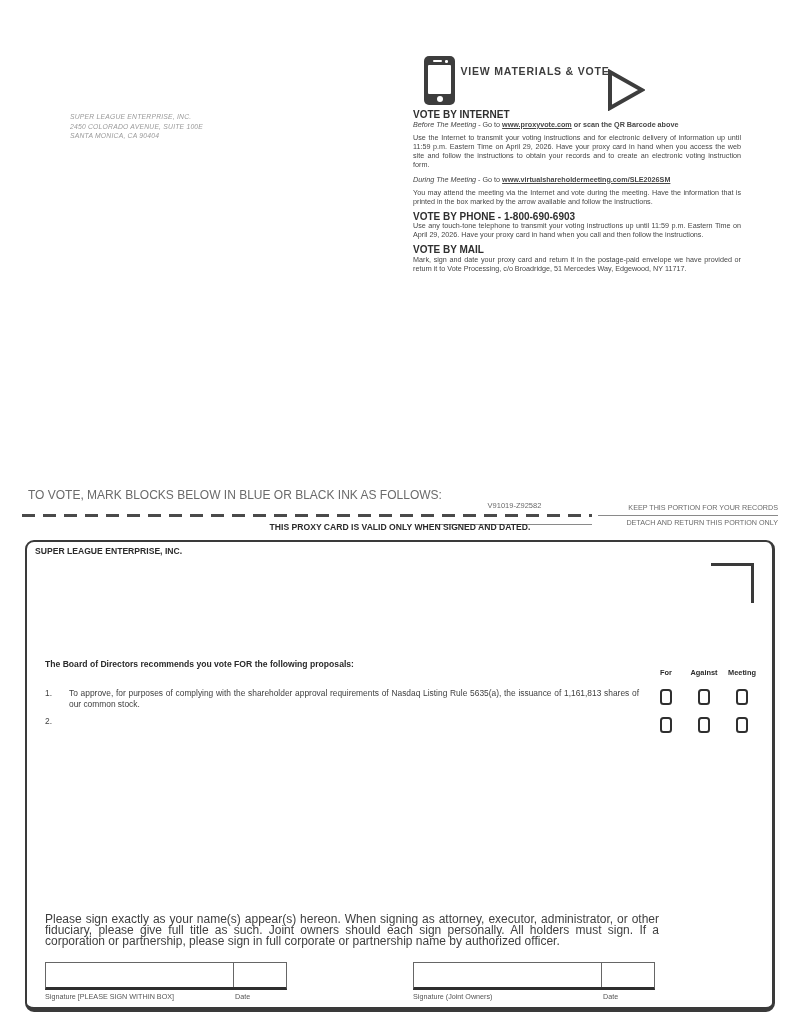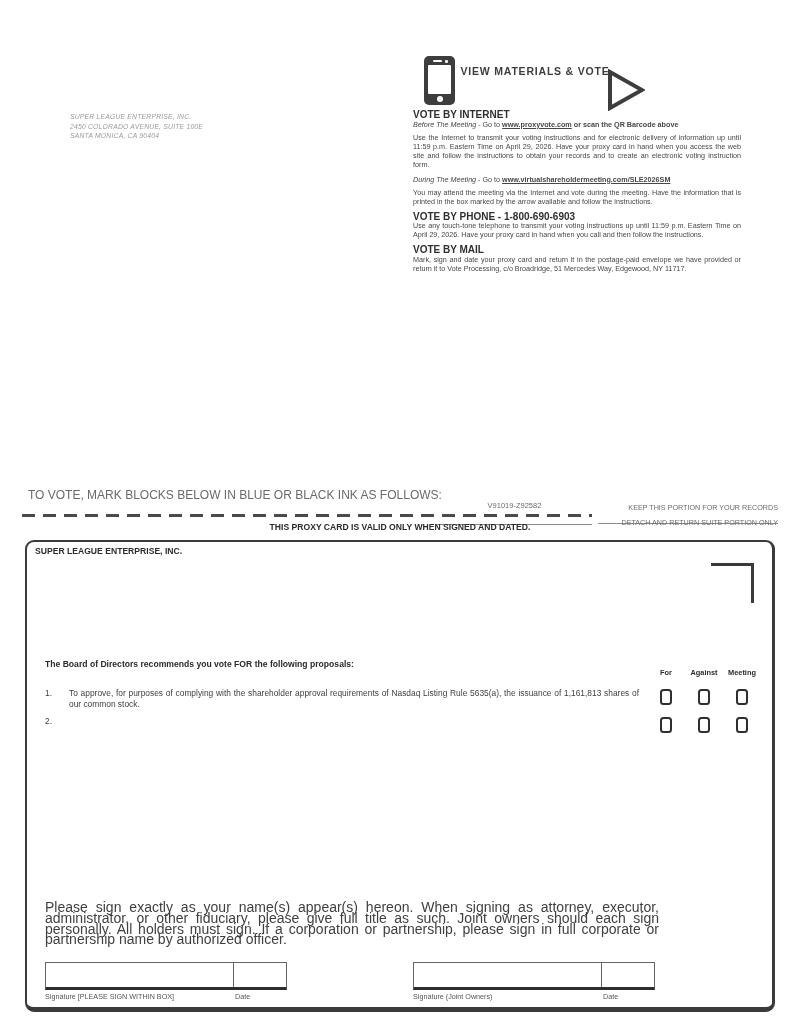--- a/index.html
+++ b/index.html
@@ -35,21 +35,21 @@
   .vote-col .gap{height:6px;}
   .vote-col .sgap{height:3px;}
 
   
   .mark-note{position:absolute;left:22px;top:488px;font-size:12px;color:#6a6a6a;margin-left:6px;}
   .ctrl-num{position:absolute;left:437px;top:501px;width:155px;text-align:center;
     font-size:7.5px;color:#6a6a6a;border-bottom:1px solid #8a8a8a;padding-bottom:14px;}
   .dash-rule{position:absolute;left:22px;top:514px;width:570px;height:3px;
     background:repeating-linear-gradient(90deg,#4a4a4a 0 13px,transparent 13px 21px);}
   .keep-note{position:absolute;left:598px;top:503px;width:180px;text-align:right;
-    font-size:7.2px;color:#6a6a6a;border-bottom:1px solid #8a8a8a;padding-bottom:11px;}
+    font-size:7.2px;color:#6a6a6a;border-bottom:1px solid #8a8a8a;padding-bottom:3px;}
   .detach-note{position:absolute;left:598px;top:518px;width:180px;text-align:right;
     font-size:7.2px;color:#6a6a6a;}
   .valid-note{position:absolute;left:150px;top:522px;width:500px;text-align:center;
     font-size:8.6px;font-weight:bold;color:#2b2b2b;}
 
   
   .card{position:absolute;left:25px;top:540px;width:750px;height:472px;box-sizing:border-box;
     border:2px solid #3a3a3a;border-bottom-width:5px;border-right-width:3px;border-radius:9px;}
   .card-company{position:absolute;left:8px;top:4px;font-size:8.6px;font-weight:bold;color:#2b2b2b;}
   .corner-mark{position:absolute;right:18px;top:21px;width:40px;height:37px;
@@ -58,21 +58,21 @@
   .vote-headers{position:absolute;left:620px;top:126px;width:114px;display:flex;}
   .vote-headers .vc{width:38px;text-align:center;font-size:7.4px;font-weight:bold;color:#2b2b2b;}
   .proposals{position:absolute;left:18px;top:146px;width:716px;}
   .prop-row{display:flex;align-items:flex-start;margin-bottom:6.5px;}
   .prop-num{width:24px;font-size:8.4px;line-height:10.5px;}
   .prop-text{width:570px;font-size:8.4px;line-height:10.5px;text-align:justify;}
   .prop-boxes{margin-left:auto;width:114px;display:flex;margin-top:1px;}
   .cbcell{width:38px;text-align:center;}
   .cb{display:inline-block;width:8px;height:12px;border:2px solid #2f2f2f;border-radius:3.5px;background:#fff;}
   .note-line{position:absolute;left:18px;top:212px;width:640px;font-size:8.4px;}
-  .sign-para{position:absolute;left:18px;top:360px;width:614px;font-size:14px;line-height:10.8px;text-align:justify;}
+  .sign-para{position:absolute;left:18px;top:372px;width:614px;font-size:12px;line-height:10.8px;text-align:justify;}
   .sig-group{position:absolute;width:242px;}
   .sig-left{left:18px;top:420px;}
   .sig-right{left:386px;top:420px;}
   .sig-box{height:28px;box-sizing:border-box;border:1px solid #666;border-bottom:3px solid #2f2f2f;display:flex;}
   .sig-cell{flex:1;}
   .date-cell{width:52px;border-left:1px solid #666;}
   .sig-labels{display:flex;margin-top:2px;font-size:7.2px;color:#555;}
   .sig-labels .lab{flex:1;}
   .sig-labels .dlab{width:52px;}
 </style>
@@ -114,21 +114,21 @@
   <p>Use any touch-tone telephone to transmit your voting instructions up until 11:59 p.m. Eastern Time on April 29, 2026. Have your proxy card in hand when you call and then follow the instructions.</p>
   <div class="gap"></div>
   <h3>VOTE BY MAIL</h3>
   <p>Mark, sign and date your proxy card and return it in the postage-paid envelope we have provided or return it to Vote Processing, c/o Broadridge, 51 Mercedes Way, Edgewood, NY 11717.</p>
 </div>
 
 <div class="mark-note">TO VOTE, MARK BLOCKS BELOW IN BLUE OR BLACK INK AS FOLLOWS:</div>
 <div class="ctrl-num">V91019-Z92582</div>
 <div class="dash-rule"></div>
 <div class="keep-note">KEEP THIS PORTION FOR YOUR RECORDS</div>
-<div class="detach-note">DETACH AND RETURN SUITE PORTION ONLY</div>
+<div class="detach-note">DETACH AND RETURN THIS PORTION ONLY</div>
 <div class="valid-note">THIS PROXY CARD IS VALID ONLY WHEN SIGNED AND DATED.</div>
 
 <div class="card">
   <div class="card-company">SUPER LEAGUE ENTERPRISE, INC.</div>
   <div class="corner-mark"></div>
 
   <div class="board-line">The Board of Directors recommends you vote FOR the following proposals:</div>
 
   <div class="vote-headers">
     <div class="vc">For</div>

